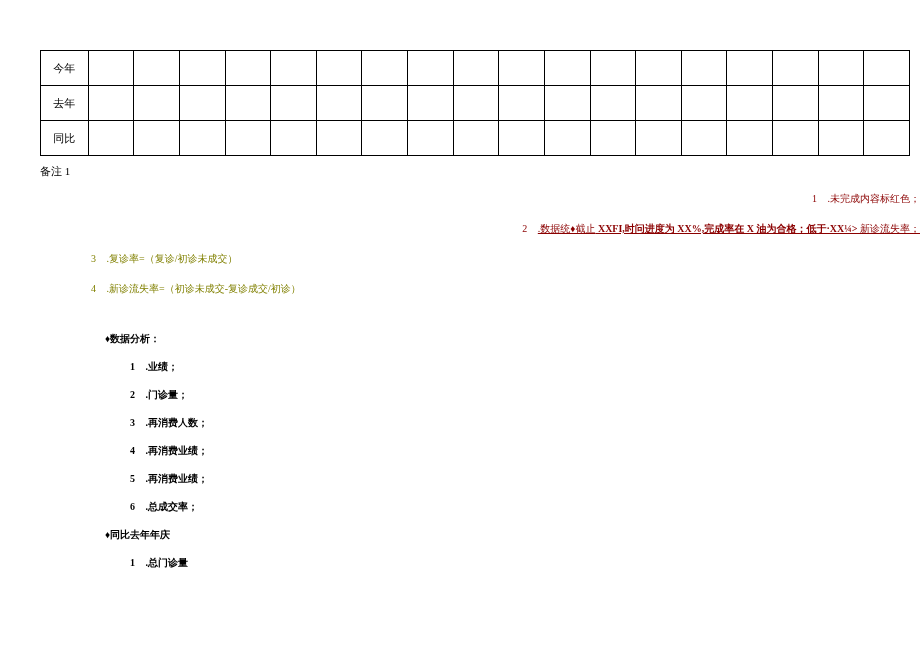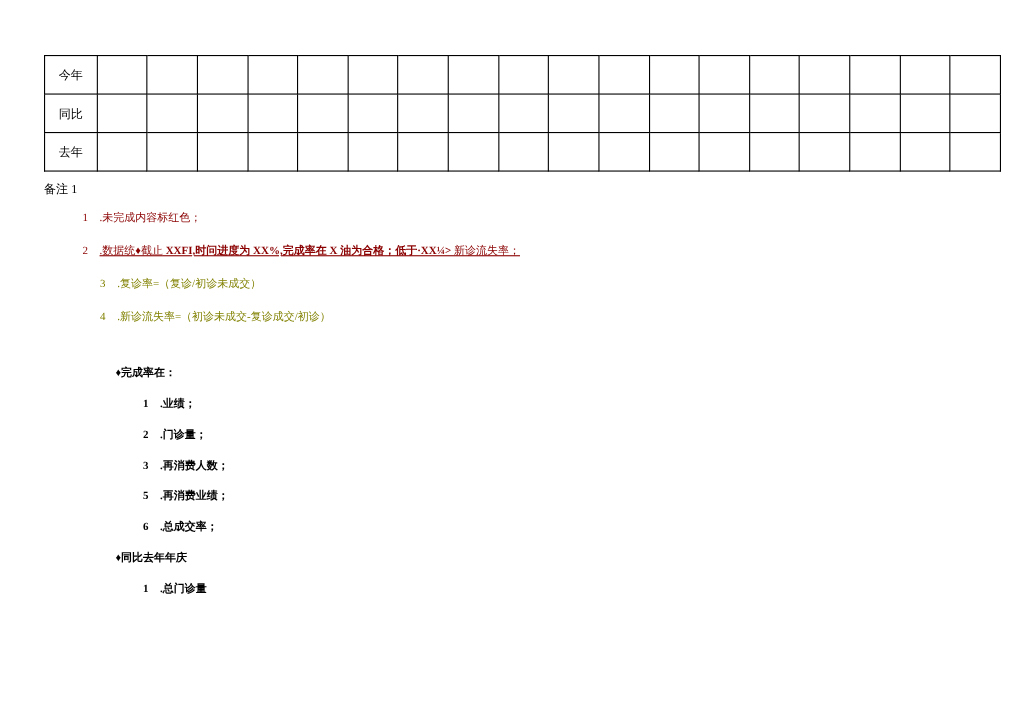--- a/index.html
+++ b/index.html
@@ -55,20 +55,21 @@
       margin-bottom: 14px;
       font-size: 10px;
       line-height: 1.6;
     }
     .note-list .num {
       display: inline-block;
       margin-right: 8px;
     }
     .red {
       color: #8b0000;
+      text-align: right;
     }
     .olive {
       color: #808000;
       margin-left: 16px;
     }
     .bold {
       font-weight: bold;
     }
     .underline {
       text-decoration: underline;
@@ -122,42 +123,42 @@
       <td class="cell"></td>
       <td class="cell"></td>
       <td class="cell"></td>
       <td class="cell"></td>
       <td class="cell"></td>
       <td class="cell"></td>
       <td class="cell"></td>
       <td class="cell"></td>
     </tr>
     <tr>
-      <td class="label">同比</td>
+      <td class="label">去年</td>
       <td class="cell"></td>
       <td class="cell"></td>
       <td class="cell"></td>
       <td class="cell"></td>
       <td class="cell"></td>
       <td class="cell"></td>
       <td class="cell"></td>
       <td class="cell"></td>
       <td class="cell"></td>
       <td class="cell"></td>
       <td class="cell"></td>
       <td class="cell"></td>
       <td class="cell"></td>
       <td class="cell"></td>
       <td class="cell"></td>
       <td class="cell"></td>
       <td class="cell"></td>
       <td class="cell"></td>
     </tr>
     <tr>
-      <td class="label">去年</td>
+      <td class="label">同比</td>
       <td class="cell"></td>
       <td class="cell"></td>
       <td class="cell"></td>
       <td class="cell"></td>
       <td class="cell"></td>
       <td class="cell"></td>
       <td class="cell"></td>
       <td class="cell"></td>
       <td class="cell"></td>
       <td class="cell"></td>
@@ -189,33 +190,37 @@
         <span>.复诊率=（复诊/初诊未成交）</span>
       </li>
       <li class="olive">
         <span class="num">4</span>
         <span>.新诊流失率=（初诊未成交-复诊成交/初诊）</span>
       </li>
     </ul>
   </div>
 
   <div class="section">
-    <div class="section-title">♦完成率在：</div>
+    <div class="section-title">♦数据分析：</div>
     <ul class="section-list">
       <li>
         <span class="num">1</span>
         <span>.业绩；</span>
       </li>
       <li>
         <span class="num">2</span>
         <span>.门诊量；</span>
       </li>
       <li>
         <span class="num">3</span>
         <span>.再消费人数；</span>
+      </li>
+      <li>
+        <span class="num">4</span>
+        <span>.再消费业绩；</span>
       </li>
       <li>
         <span class="num">5</span>
         <span>.再消费业绩；</span>
       </li>
       <li>
         <span class="num">6</span>
         <span>.总成交率；</span>
       </li>
     </ul>

